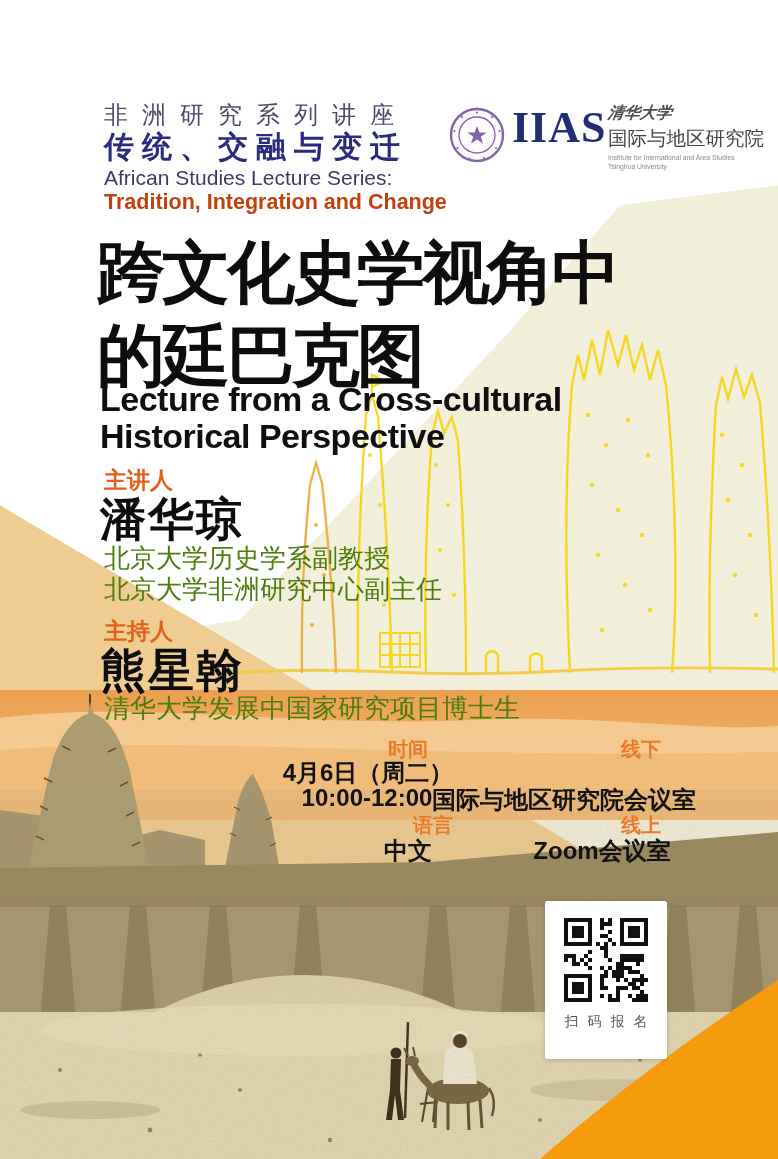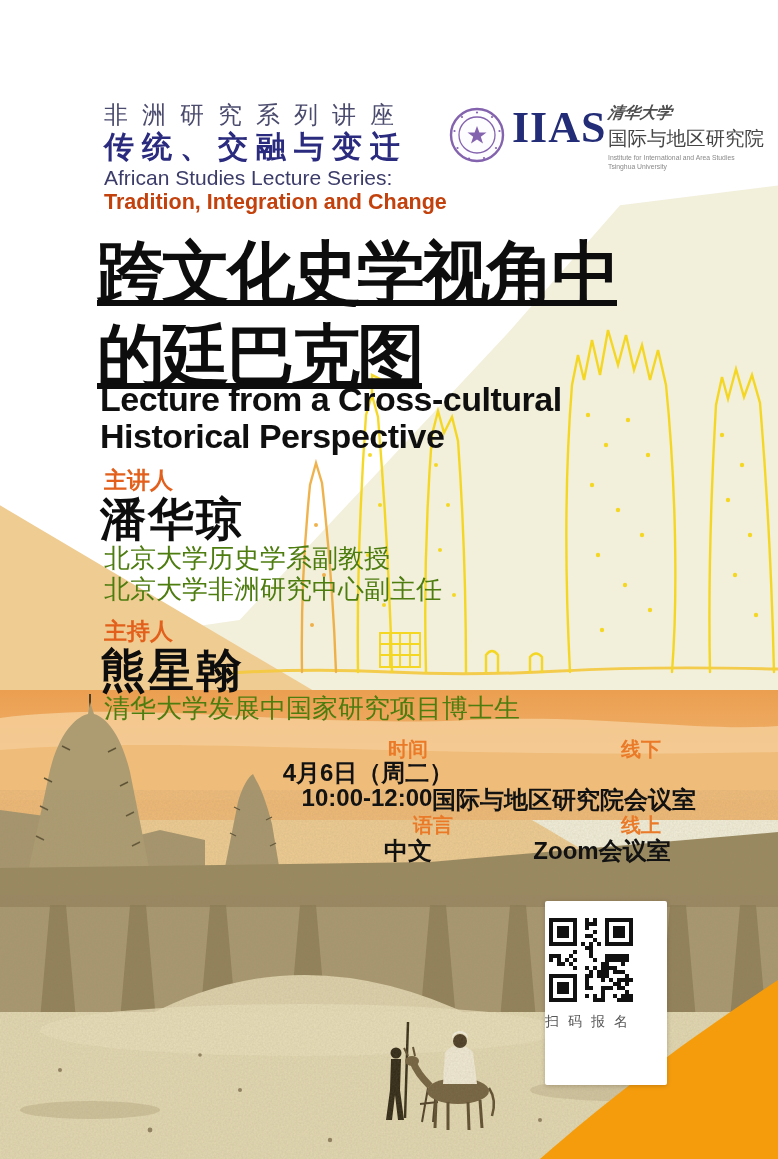--- a/index.html
+++ b/index.html
@@ -20,21 +20,21 @@
   .seal{left:447px;top:103px;}
   .iias{left:512px;top:102px;font-family:"Liberation Serif","DejaVu Serif",serif;
         font-size:44px;font-weight:bold;color:#232c77;letter-spacing:1px;}
   .inst{left:608px;top:103px;width:170px;}
   .inst-script{font-family:"Liberation Serif","DejaVu Serif",serif;font-style:italic;font-weight:bold;
         font-size:16px;color:#4f4f4f;transform:skewX(-8deg);display:inline-block;}
   .inst-zh{font-size:19.5px;color:#454545;margin-top:1px;white-space:nowrap;}
   .inst-en{font-size:6.8px;color:#8a8a8a;line-height:8.5px;margin-top:2px;}
   
   .title-zh{left:97px;top:231px;font-size:68px;font-weight:900;letter-spacing:-3px;
-            line-height:83px;color:#0d0d0d;white-space:nowrap;text-decoration:underline;}
+            line-height:83px;color:#0d0d0d;white-space:nowrap;}
   .title-en{left:100px;top:381px;font-size:34px;font-weight:800;letter-spacing:-0.5px;
             line-height:37px;color:#0f0f0f;white-space:nowrap;}
   
   .role{font-size:23px;font-weight:bold;color:#e2601c;white-space:nowrap;}
   .speaker-role{left:104px;top:465px;}
   .person-name{font-size:46px;font-weight:900;letter-spacing:2px;color:#0d0d0d;white-space:nowrap;}
   .speaker-name{left:100px;top:489px;}
   .aff{font-size:26px;color:#4d7c0f;white-space:nowrap;}
   .speaker-aff1{left:104px;top:541px;}
   .speaker-aff2{left:104px;top:572px;}
@@ -48,22 +48,22 @@
   .t-v1{left:368px;top:757px;}
   .t-v2{left:367px;top:784px;}
   .o-label{left:641px;top:736px;}
   .o-v1{left:563px;top:757px;}
   .o-v2{left:564px;top:784px;}
   .l-label{left:433px;top:812px;}
   .l-v{left:408px;top:835px;}
   .z-label{left:641px;top:812px;}
   .z-v{left:602px;top:835px;}
   
-  .qr-card{left:545px;top:901px;width:122px;height:184px;background:#ffffff;border-radius:2px;
-           box-shadow:0 1px 4px rgba(60,40,10,.25);text-align:left;}
+  .qr-card{left:545px;top:901px;width:122px;height:158px;background:#ffffff;border-radius:2px;
+           box-shadow:0 1px 4px rgba(60,40,10,.25);text-align:center;}
   .qr-card svg{margin-top:13px;}
   .qr-caption{font-size:14px;color:#585858;letter-spacing:9px;margin-right:-9px;margin-top:3px;white-space:nowrap;}
   
   .sketch{left:230px;top:295px;pointer-events:none;}
   .photo{left:0;top:690px;}
 </style>
 </head>
 <body>
 
 <div class="poster">

